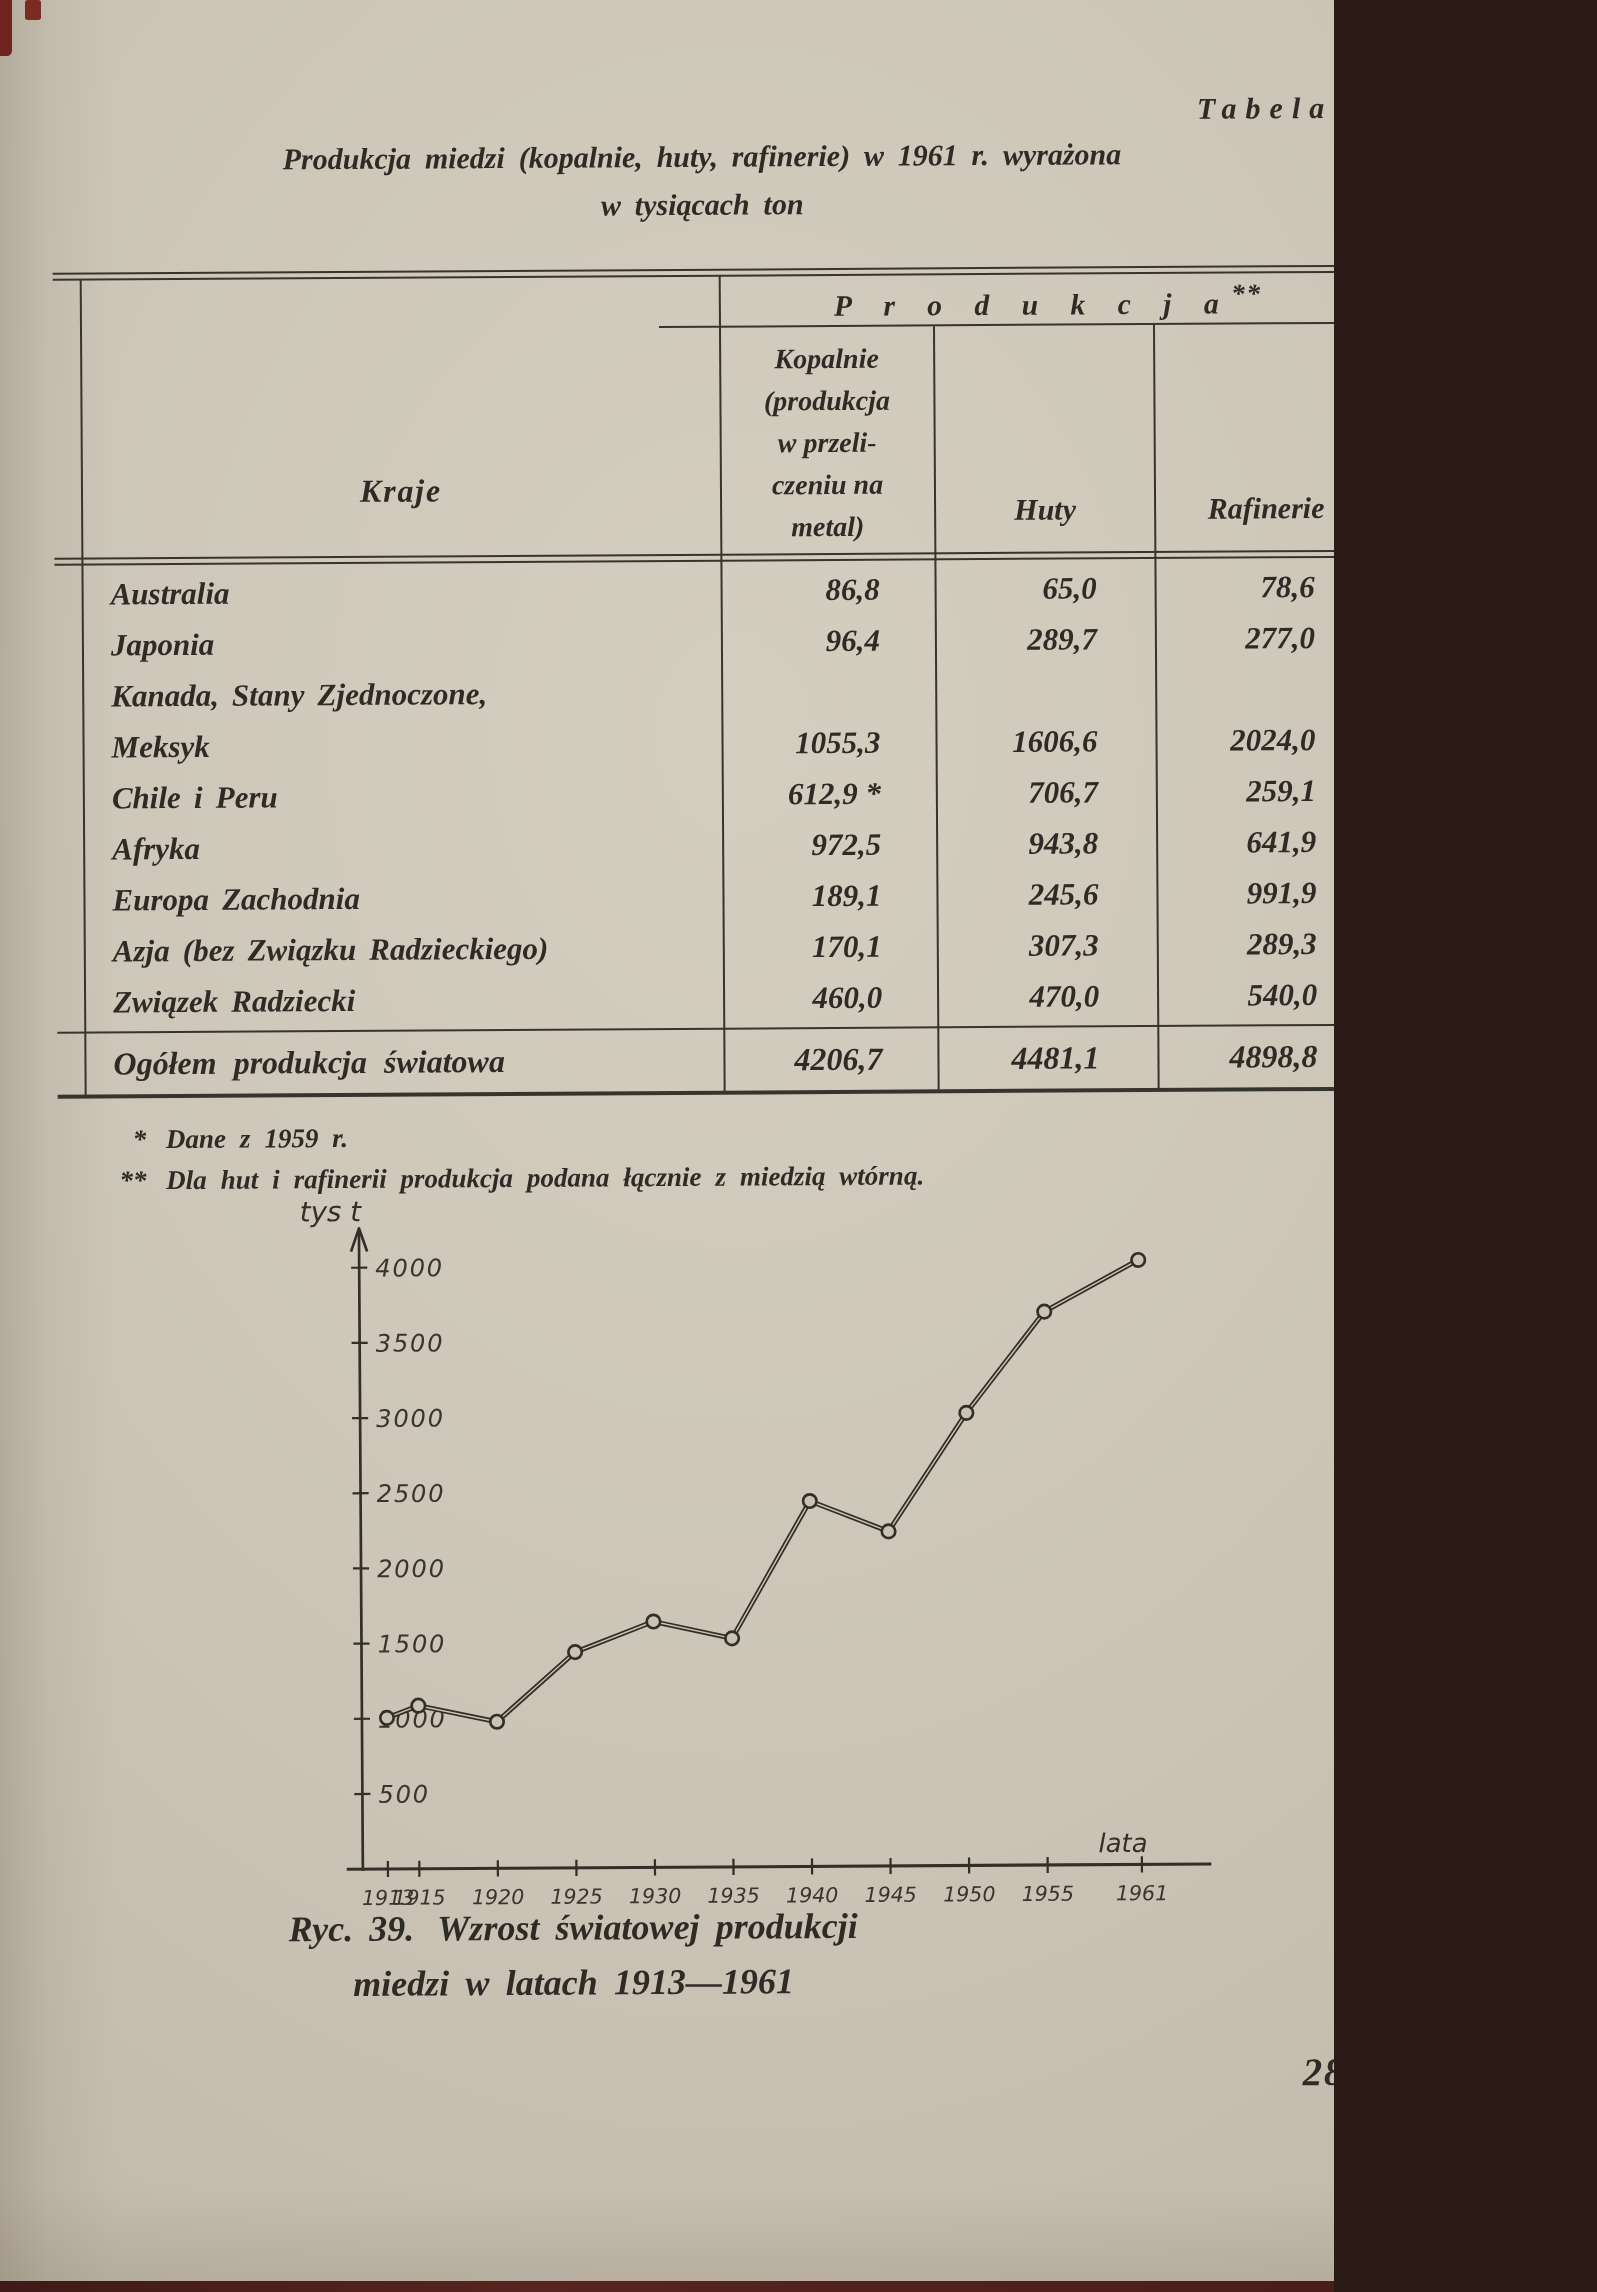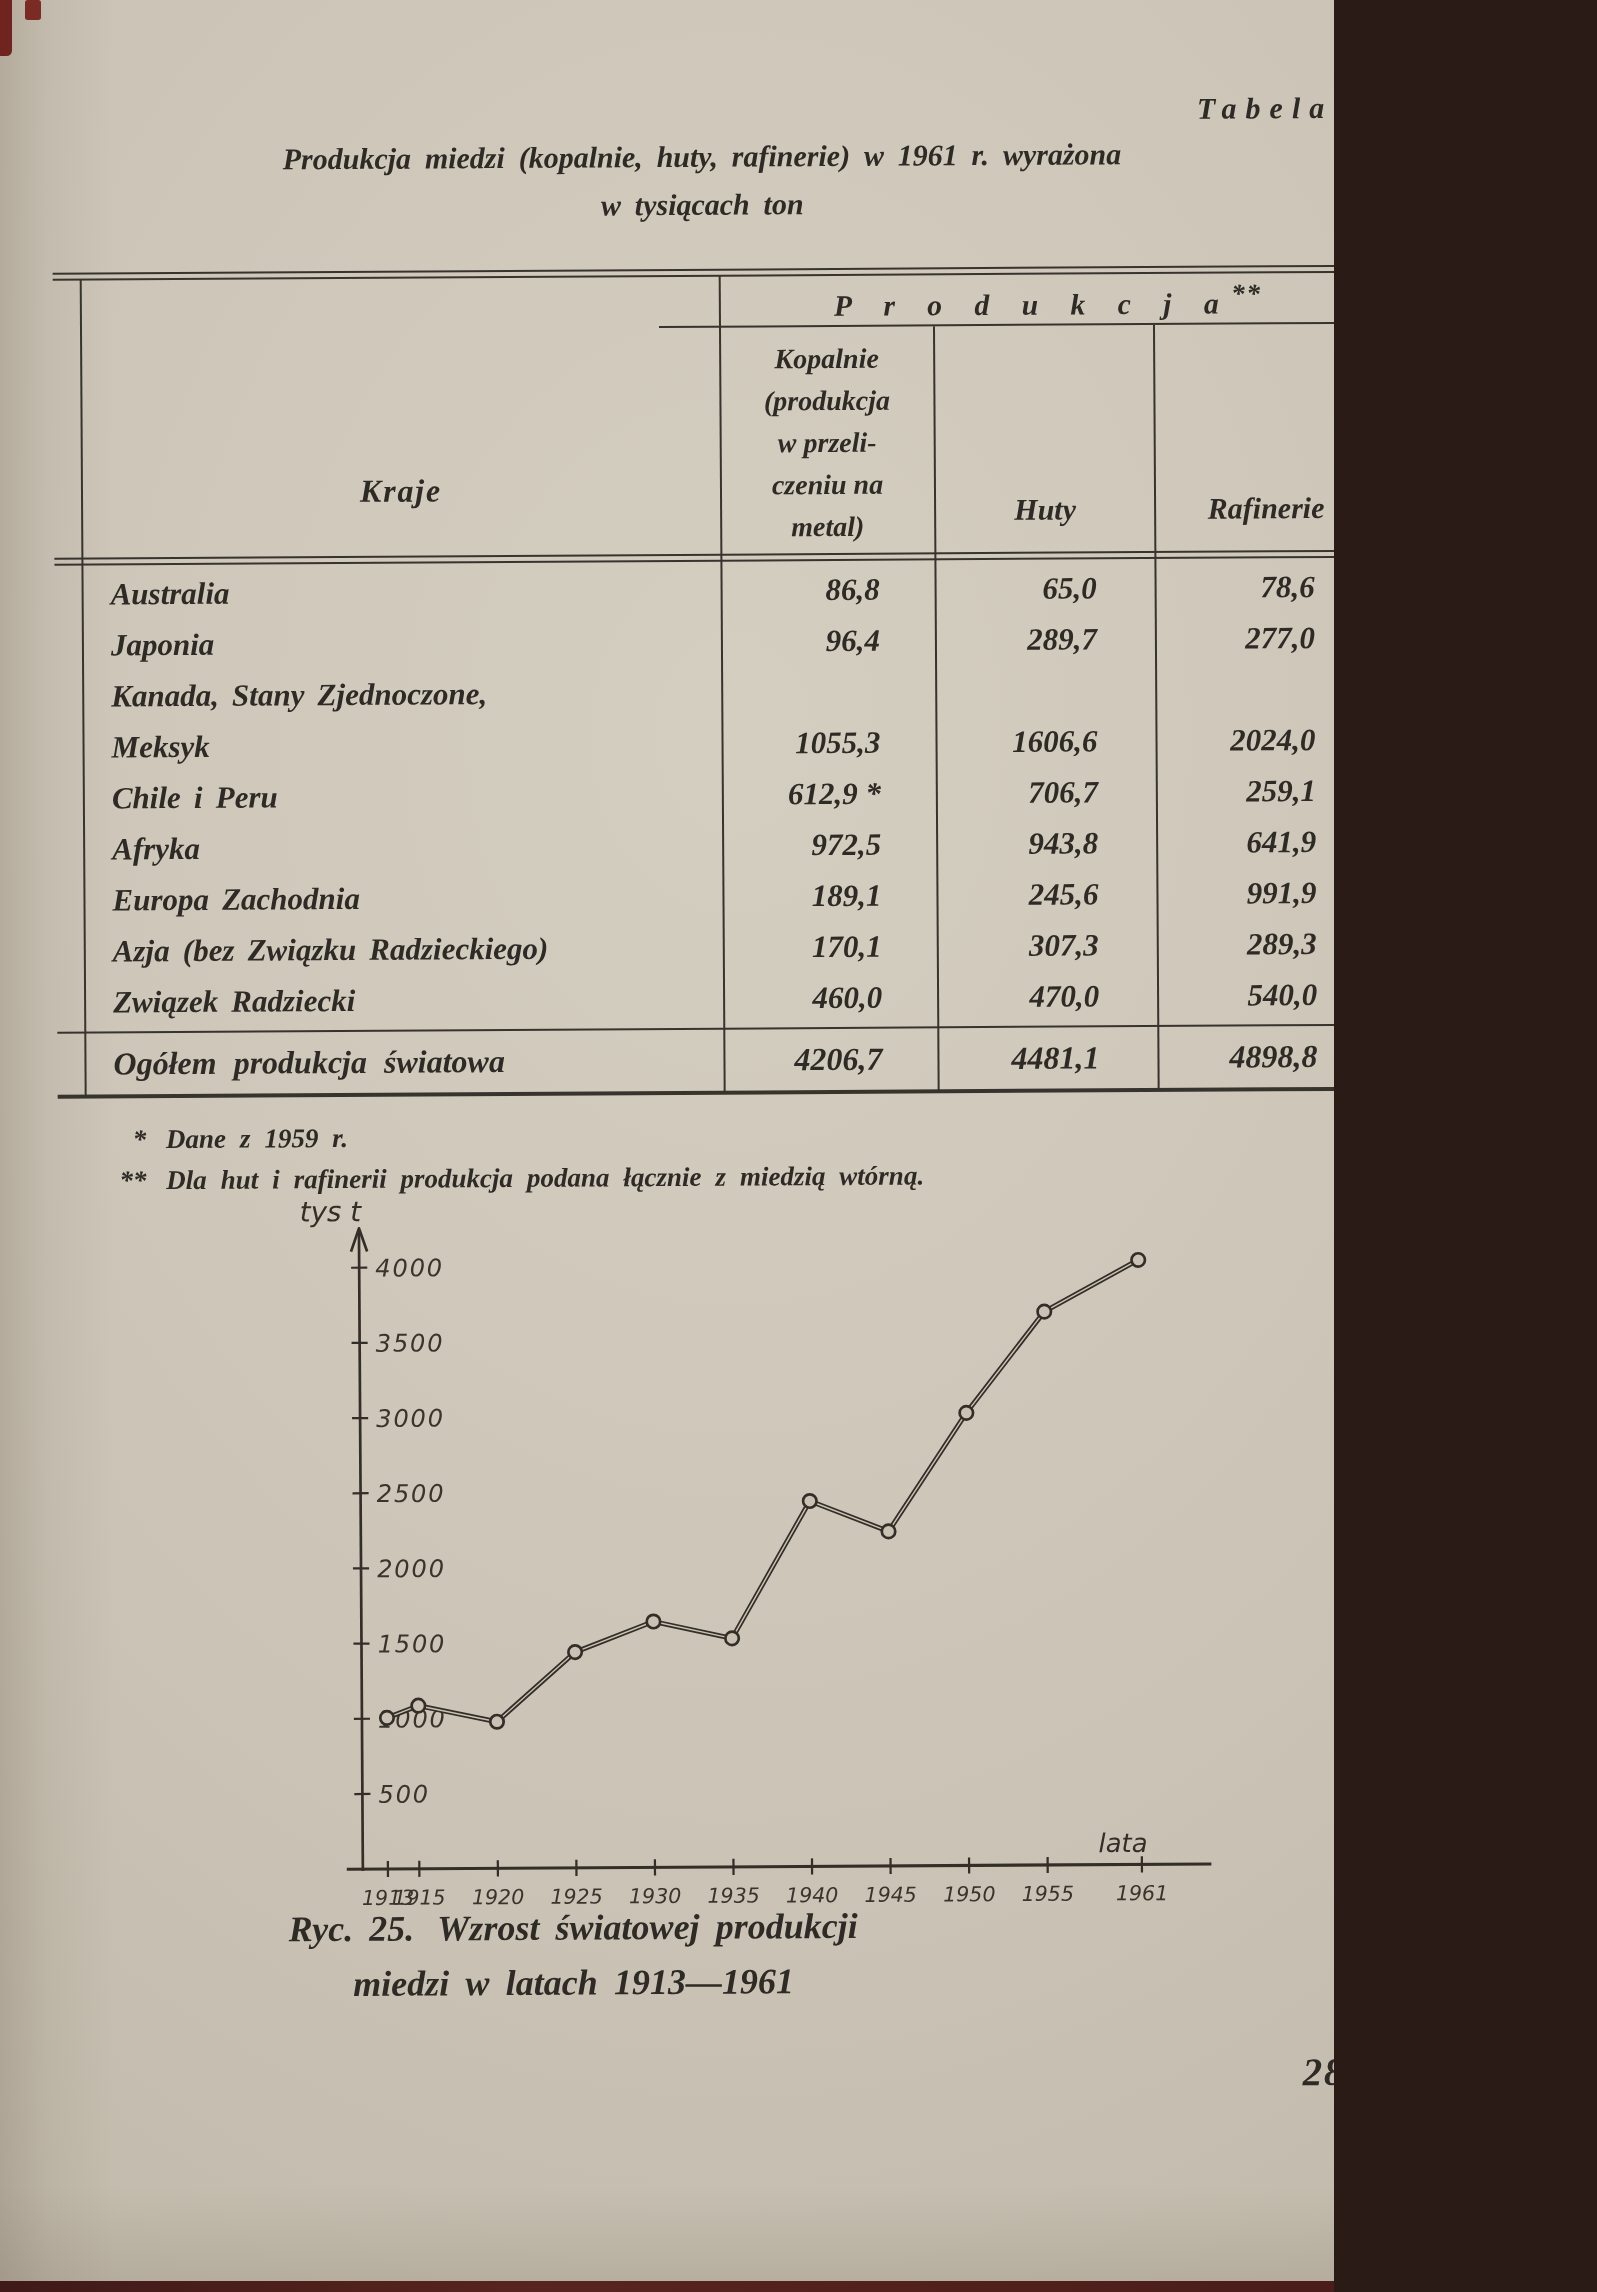--- a/index.html
+++ b/index.html
@@ -254,21 +254,21 @@
           <circle cx="584.1" cy="494.64" r="7.5" fill="#cac3b5" stroke="#332e28" stroke-width="3"></circle>
           <circle cx="671.85" cy="341.76" r="7.5" fill="#cac3b5" stroke="#332e28" stroke-width="3"></circle>
           <circle cx="759.6" cy="376.2" r="7.5" fill="#cac3b5" stroke="#332e28" stroke-width="3"></circle>
           <circle cx="847.35" cy="244.32" r="7.5" fill="#cac3b5" stroke="#332e28" stroke-width="3"></circle>
           <circle cx="935.1" cy="131.76" r="7.5" fill="#cac3b5" stroke="#332e28" stroke-width="3"></circle>
           <circle cx="1040.4" cy="74.63999999999999" r="7.5" fill="#cac3b5" stroke="#332e28" stroke-width="3"></circle>
         </svg>
     </div>
 
     <div class="abs caption">
-      <span class="cap-line"><span class="cap-prefix">Ryc. 25.</span><span>Wzrost światowej produkcji</span></span>
+      <span class="cap-line"><span class="cap-prefix">Ryc. 39.</span><span>Wzrost światowej produkcji</span></span>
       <span class="cap-line">miedzi w latach 1913—1961</span>
     </div>
 
     <div class="abs page-number">28</div>
   </div>
 
   <div class="edge-mark-a"></div>
   <div class="edge-mark-b"></div>
   <div class="bottom-band"></div>
 </div>

